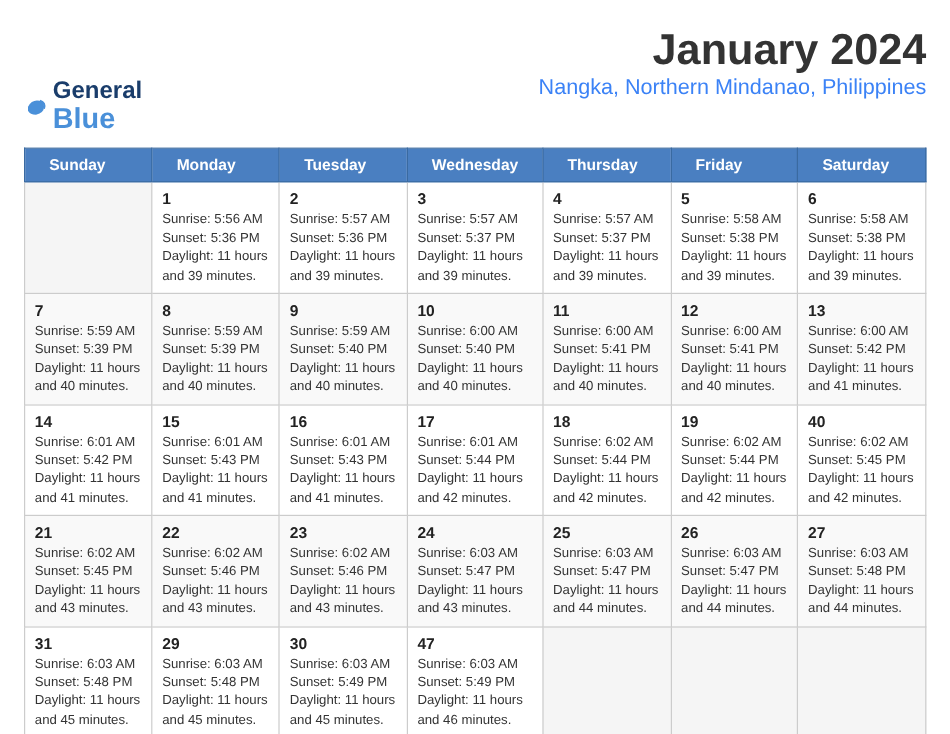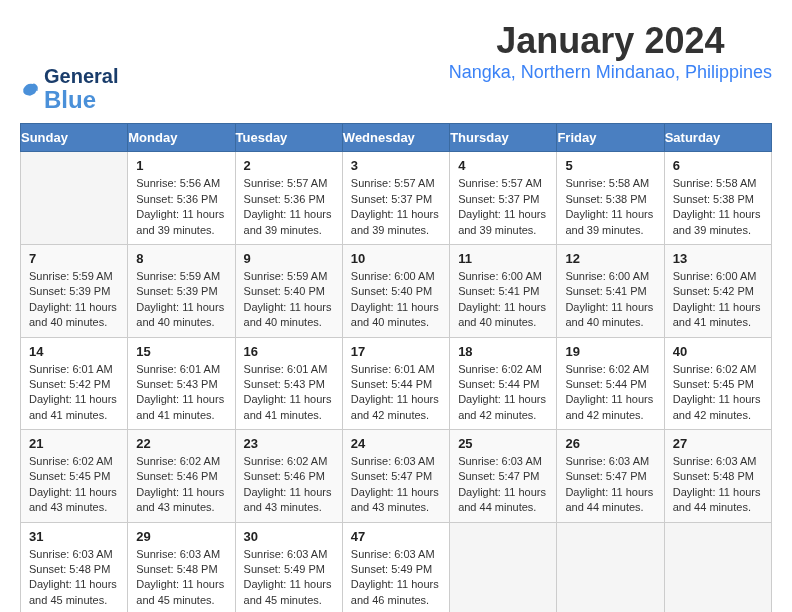--- a/index.html
+++ b/index.html
@@ -20,40 +20,40 @@
       display: flex;
       align-items: center;
       gap: 4px;
       margin-top: 45px;
     }
     .logo-icon {
       width: 20px;
       height: 20px;
     }
     .title-block {
-      text-align: center;
+      text-align: right;
     }
     .main-title {
       font-size: 36px;
       font-weight: bold;
       color: #333;
     }
     .subtitle {
       font-size: 18px;
       color: #3b82f6;
     }
     .calendar {
       width: 100%;
       border-collapse: collapse;
       font-size: 11px;
     }
     .calendar thead tr th {
       background-color: #4a7fc1;
       color: #fff;
-      padding: 6px 0;
+      padding: 6px 20px;
       text-align: left;
       font-size: 13px;
       font-weight: bold;
       border: 1px solid #3a6aa1;
     }
     .calendar tbody tr td {
       vertical-align: top;
       padding: 6px 8px;
       border: 1px solid #ccc;
       width: 107px;

